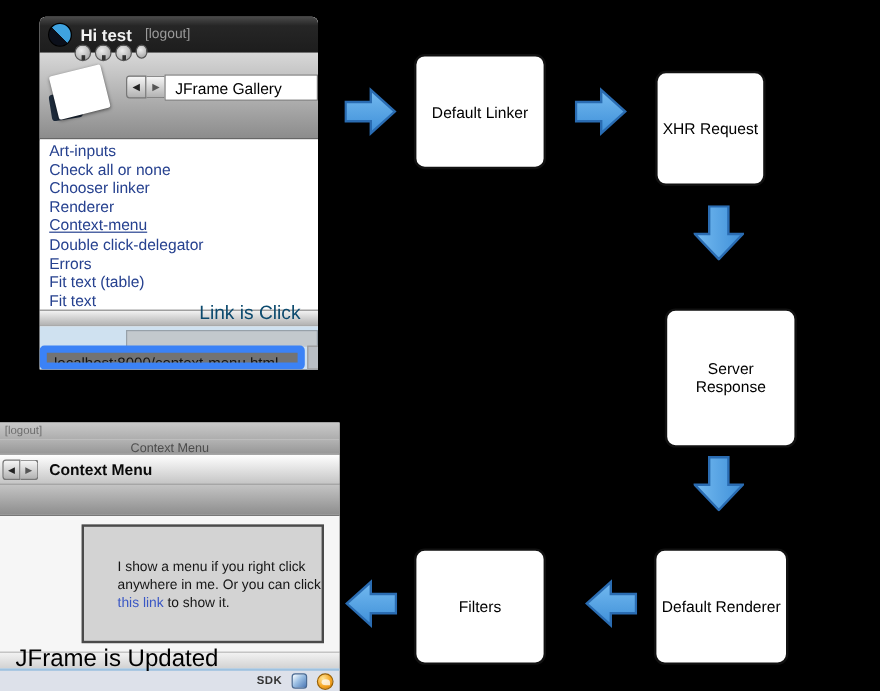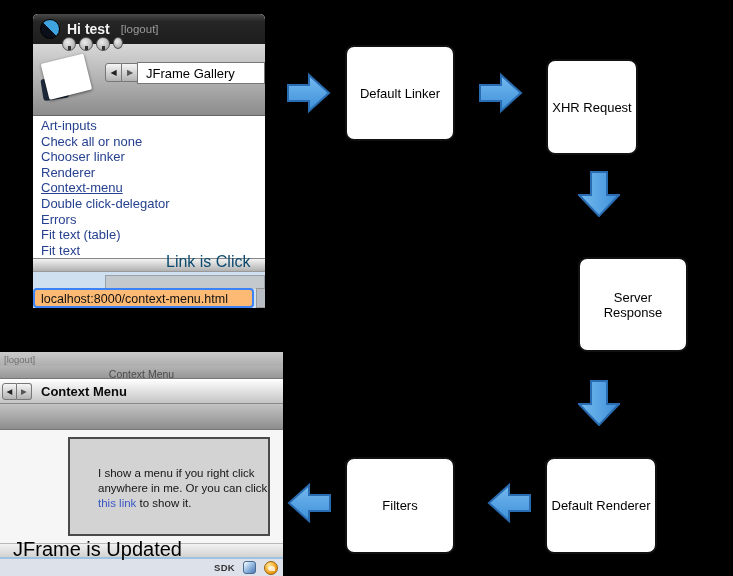--- a/index.html
+++ b/index.html
@@ -10,21 +10,21 @@
   }
 
   
   .flowbox {
     position: absolute; background:#fff; border:2px solid #111; border-radius:9px;
     display:flex; align-items:center; justify-content:center;
     font-size:13px; color:#000; text-align:center; padding:4px;
   }
   .b-linker   { left:345px; top:45px;  width:110px; height:96px; }
   .b-xhr      { left:546px; top:59px;  width:92px; height:96px; }
-  .b-server   { left:578px; top:257px; width:110px; height:95px; }
+  .b-server   { left:554px; top:257px; width:110px; height:116px; }
   .b-filters  { left:345px; top:457px; width:110px; height:97px; }
   .b-renderer { left:545px; top:457px; width:112px; height:97px; }
 
   
   .arrow { position:absolute; }
   .arrow svg { display:block; }
   .a1 { left:287px; top:72px; }
   .a2 { left:479px; top:72px; }
   .a3 { left:578px; top:171px; }
   .a4 { left:578px; top:380px; }
@@ -93,21 +93,21 @@
     position:absolute; left:133px; top:199px; font-size:16px; color:#0c4a6e;
     white-space:nowrap; z-index:5;margin-top:40px;
   }
 
   .winA-scrollstrip { position:absolute; left:0; top:244px; right:0; height:14px;
     background:linear-gradient(#f2f2f2,#b2b2b2); border-top:1px solid #888; border-bottom:1px solid #999; }
   .winA-bluestrip { position:absolute; left:0; top:258px; right:0; bottom:0; background:#cfe1f0; }
   .blue-tab { position:absolute; left:72px; top:3px; width:160px; height:14px;
     background:#c3c9cd; border:1px solid #97a1a9; border-bottom:none; }
   .url-bubble { position:absolute; left:0px; top:16px; width:221px; height:20px;
-    background:#fdba74; border:2px solid #3b82f6; border-radius:4px;
+    background:#737373; border:6px solid #3b82f6; border-radius:4px;
     font-size:12.5px; color:#111; padding:2px 0 0 6px; white-space:nowrap; overflow:hidden; }
   .url-stub { position:absolute; left:223px; top:16px; width:22px; height:20px;
     background:#b9bec4; border:1px solid #999; }
 
   
   .winB { position:absolute; left:0; top:352px; width:283px; height:224px;
     overflow:hidden; background:#f2f2f2; }
   .winB-topbar { position:absolute; left:0; top:0; right:0; height:14px;
     background:linear-gradient(#cacaca,#adadad); font-size:9.5px; color:#6e6e6e;
     padding:2px 0 0 4px; }

